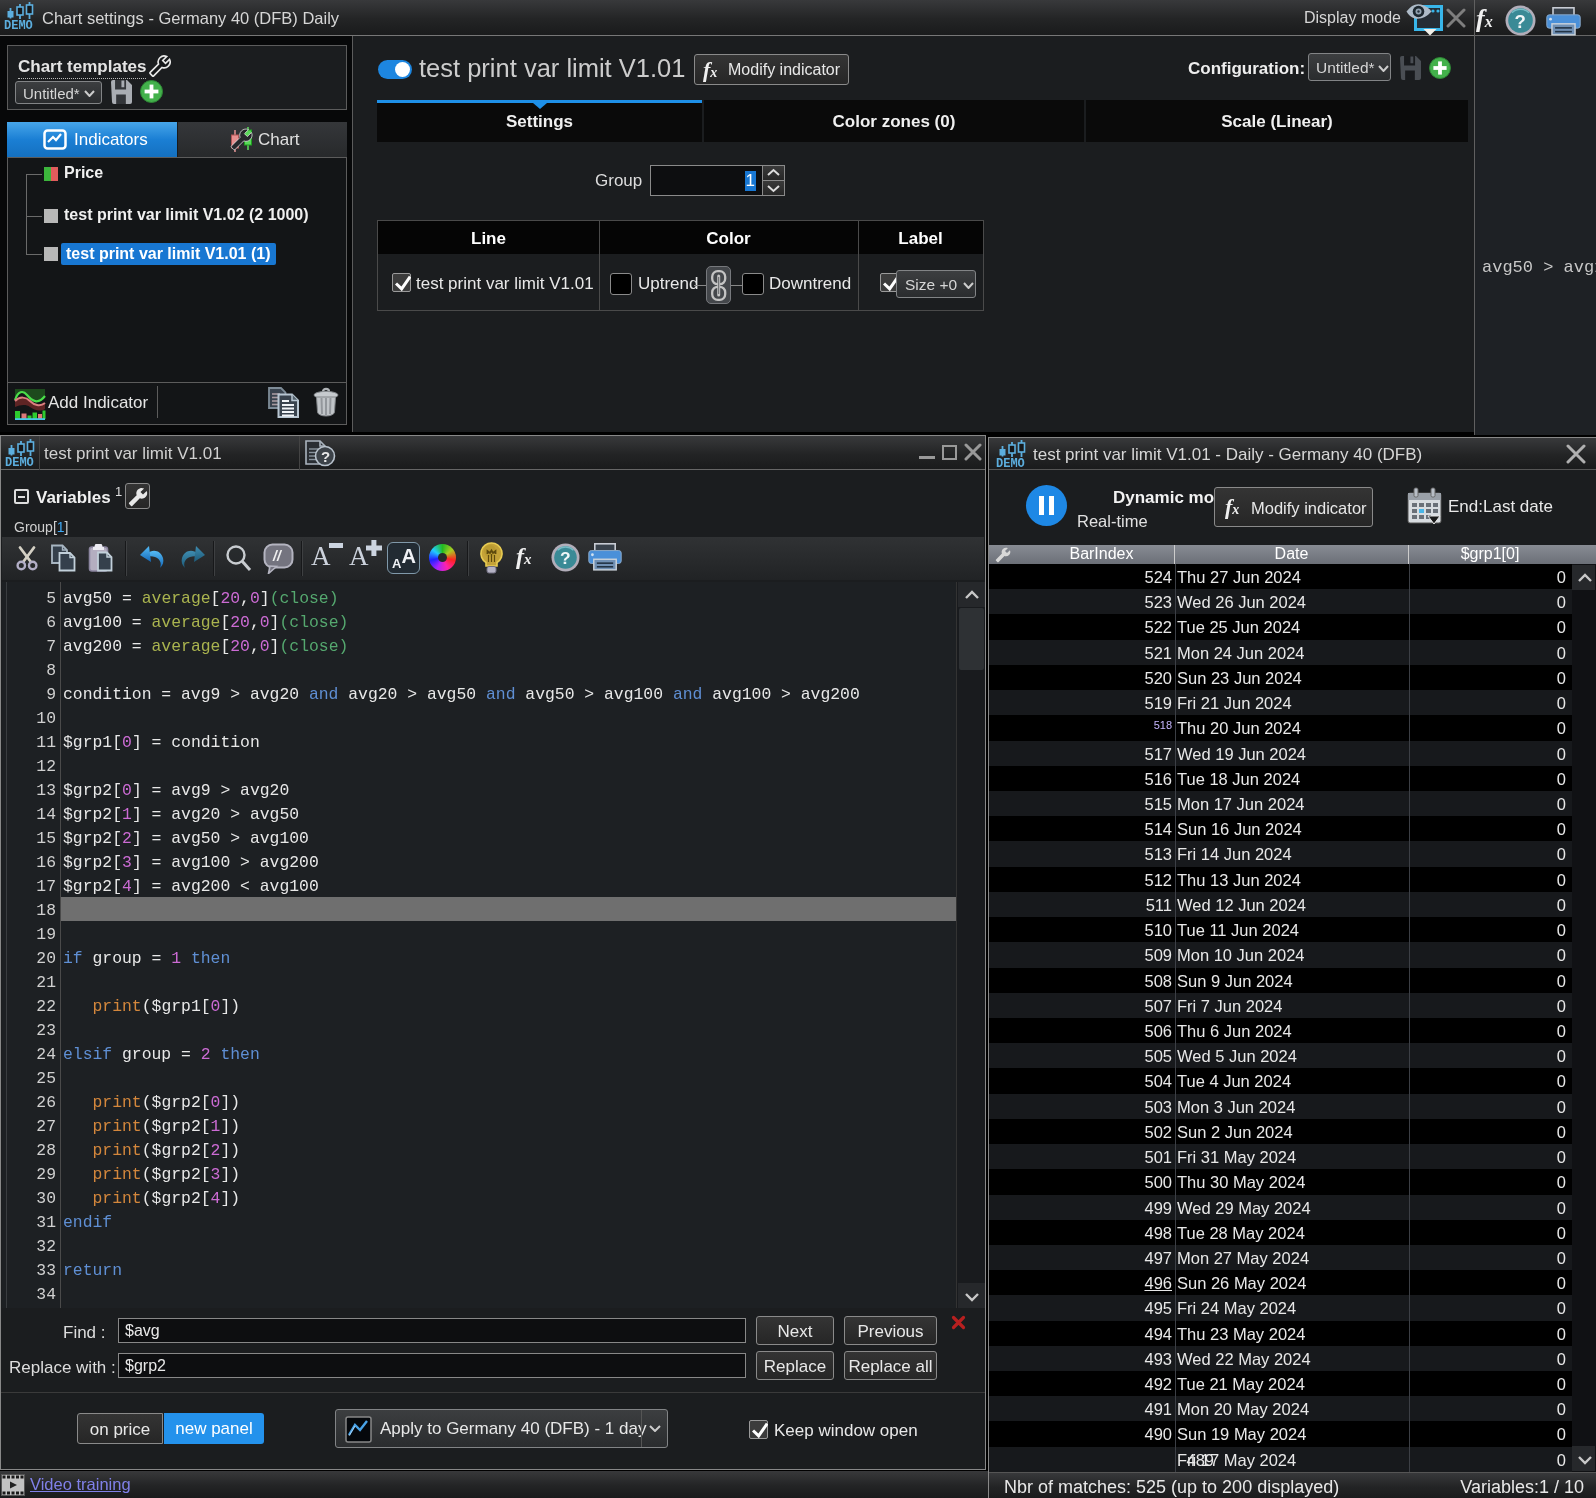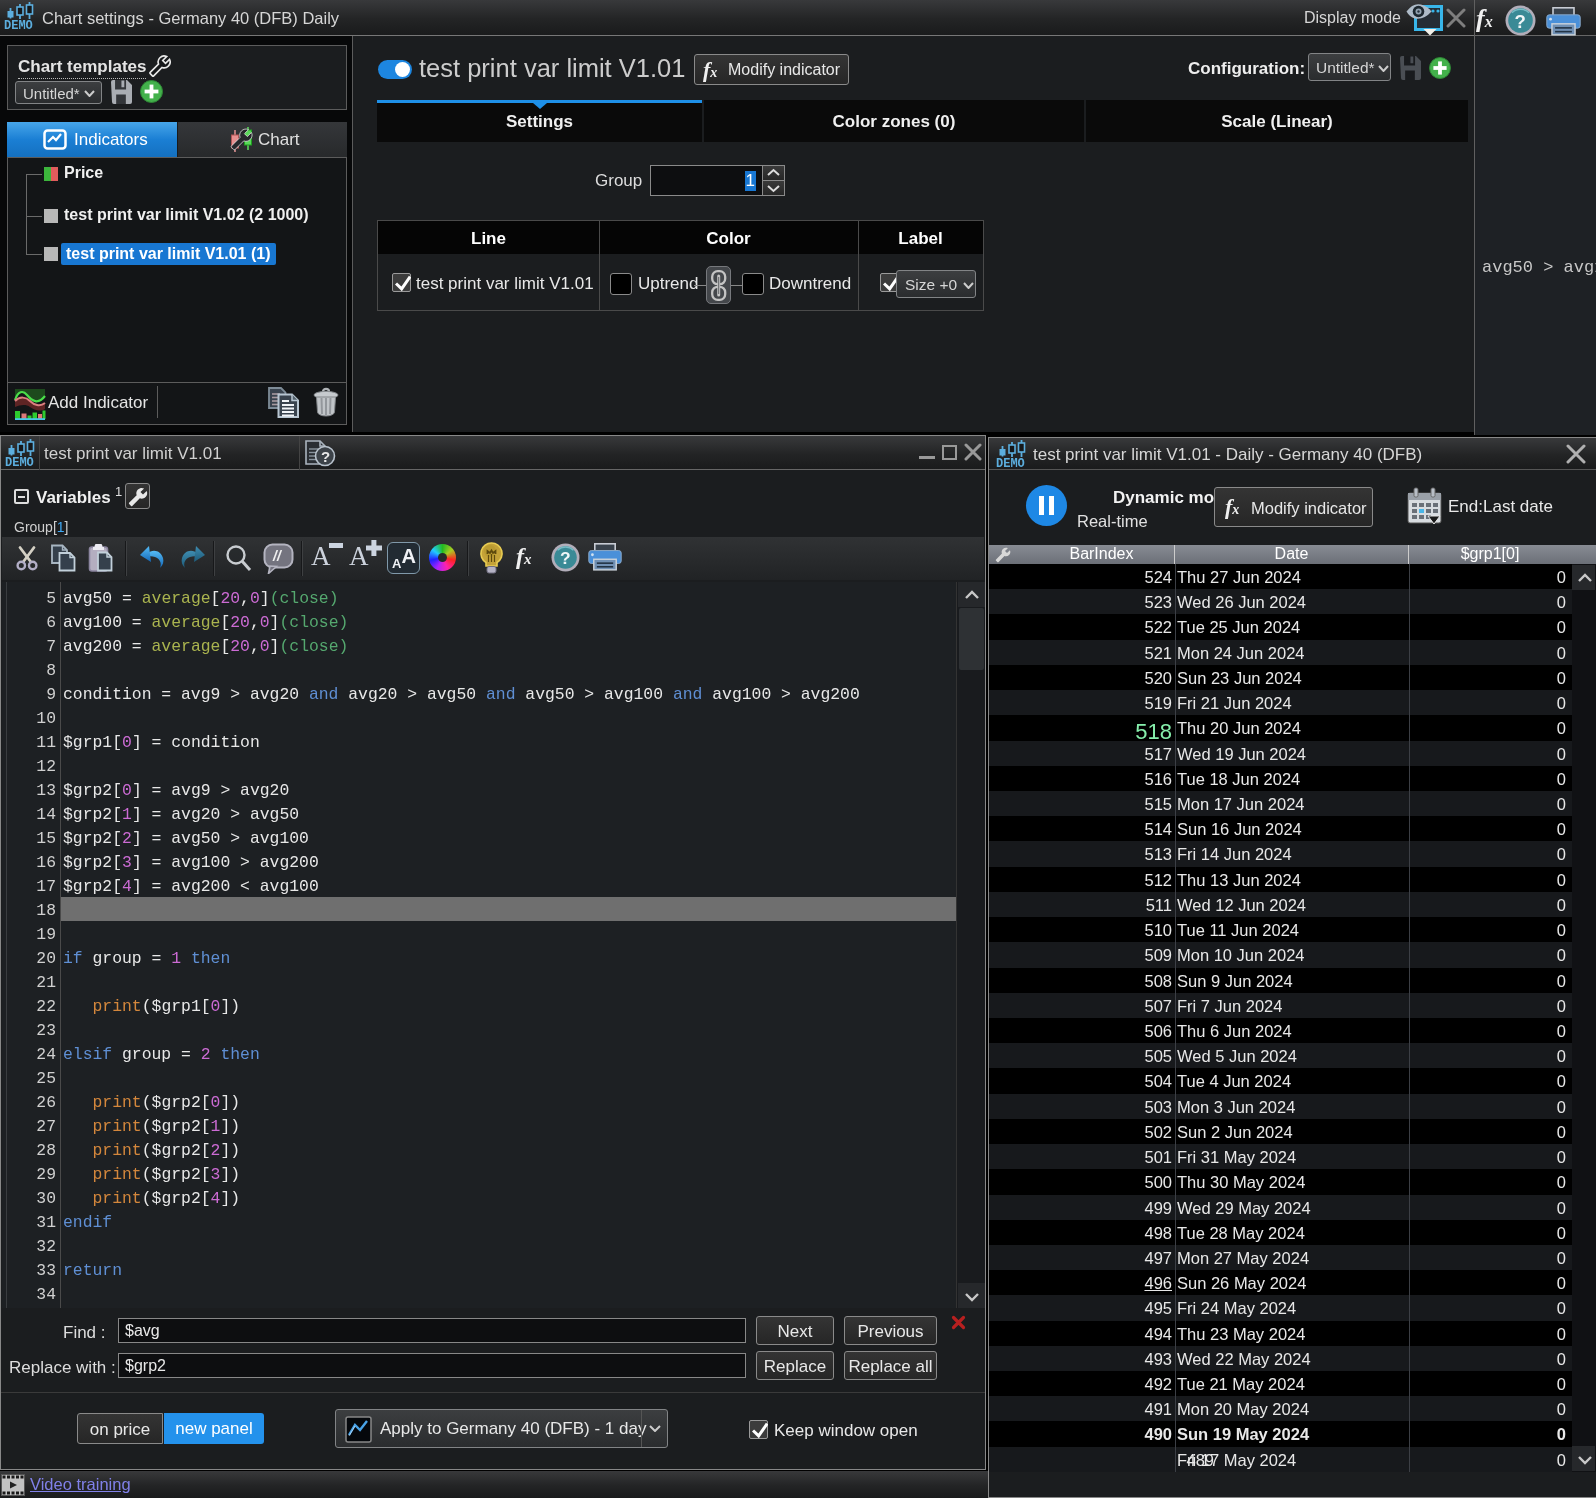--- a/index.html
+++ b/index.html
@@ -732,21 +732,21 @@
         <span class="abs" style="left:0;top:4px;width:183px;text-align:right;font-size:16.5px;color:#e8e8e8;">520</span>
         <span class="abs" style="left:188px;top:4px;font-size:16.5px;color:#e8e8e8;">Sun 23 Jun 2024</span>
         <span class="abs" style="left:420px;top:4px;width:157px;text-align:right;font-size:16.5px;color:#e8e8e8;">0</span>
       </div>
       <div class="abs" style="left:0;top:126.10px;width:583px;height:25.22px;background:#17191c;">
         <span class="abs" style="left:0;top:4px;width:183px;text-align:right;font-size:16.5px;color:#e8e8e8;">519</span>
         <span class="abs" style="left:188px;top:4px;font-size:16.5px;color:#e8e8e8;">Fri 21 Jun 2024</span>
         <span class="abs" style="left:420px;top:4px;width:157px;text-align:right;font-size:16.5px;color:#e8e8e8;">0</span>
       </div>
       <div class="abs" style="left:0;top:151.32px;width:583px;height:25.22px;background:#000;">
-        <span class="abs" style="left:0;top:4px;width:183px;text-align:right;font-size:22px;color:#86efac;">518</span>
+        <span class="abs" style="left:0;top:4px;width:183px;text-align:right;font-size:11px;color:#c4b5fd;">518</span>
         <span class="abs" style="left:188px;top:4px;font-size:16.5px;color:#e8e8e8;">Thu 20 Jun 2024</span>
         <span class="abs" style="left:420px;top:4px;width:157px;text-align:right;font-size:16.5px;color:#e8e8e8;">0</span>
       </div>
       <div class="abs" style="left:0;top:176.54px;width:583px;height:25.22px;background:#17191c;">
         <span class="abs" style="left:0;top:4px;width:183px;text-align:right;font-size:16.5px;color:#e8e8e8;">517</span>
         <span class="abs" style="left:188px;top:4px;font-size:16.5px;color:#e8e8e8;">Wed 19 Jun 2024</span>
         <span class="abs" style="left:420px;top:4px;width:157px;text-align:right;font-size:16.5px;color:#e8e8e8;">0</span>
       </div>
       <div class="abs" style="left:0;top:201.76px;width:583px;height:25.22px;background:#000;">
         <span class="abs" style="left:0;top:4px;width:183px;text-align:right;font-size:16.5px;color:#e8e8e8;">516</span>
@@ -871,21 +871,21 @@
       <div class="abs" style="left:0;top:807.04px;width:583px;height:25.22px;background:#000;">
         <span class="abs" style="left:0;top:4px;width:183px;text-align:right;font-size:16.5px;color:#e8e8e8;">492</span>
         <span class="abs" style="left:188px;top:4px;font-size:16.5px;color:#e8e8e8;">Tue 21 May 2024</span>
         <span class="abs" style="left:420px;top:4px;width:157px;text-align:right;font-size:16.5px;color:#e8e8e8;">0</span>
       </div>
       <div class="abs" style="left:0;top:832.26px;width:583px;height:25.22px;background:#17191c;">
         <span class="abs" style="left:0;top:4px;width:183px;text-align:right;font-size:16.5px;color:#e8e8e8;">491</span>
         <span class="abs" style="left:188px;top:4px;font-size:16.5px;color:#e8e8e8;">Mon 20 May 2024</span>
         <span class="abs" style="left:420px;top:4px;width:157px;text-align:right;font-size:16.5px;color:#e8e8e8;">0</span>
       </div>
-      <div class="abs" style="left:0;top:857.48px;width:583px;height:29px;background:#000;font-weight:bold;">
+      <div class="abs" style="left:0;top:857.48px;width:583px;height:29px;background:#000;">
         <span class="abs" style="left:0;top:4px;width:183px;text-align:right;font-size:16.5px;color:#e8e8e8;">490</span>
         <span class="abs" style="left:188px;top:4px;font-size:16.5px;color:#e8e8e8;">Sun 19 May 2024</span>
         <span class="abs" style="left:420px;top:4px;width:157px;text-align:right;font-size:16.5px;color:#e8e8e8;">0</span>
       </div>
       <div class="abs" style="left:0;top:882.70px;width:583px;height:25.22px;background:#17191c;">
         <span class="abs" style="left:0;top:4px;width:183px;text-align:right;font-size:16.5px;color:#e8e8e8;margin-left:42px;">489</span>
         <span class="abs" style="left:188px;top:4px;font-size:16.5px;color:#e8e8e8;">Fri 17 May 2024</span>
         <span class="abs" style="left:420px;top:4px;width:157px;text-align:right;font-size:16.5px;color:#e8e8e8;">0</span>
       </div>
     </div>
@@ -900,13 +900,17 @@
         </svg>
       </div>
     <div class="abs" style="left:0;top:882px;width:23px;height:25px;background:#26282b;"></div>
     <div class="abs" id="sbdn2" style="left:5px;top:890px;">
         <svg width="16" height="12" viewBox="0 0 16 12" xmlns="http://www.w3.org/2000/svg">
           <path d="M2 3 L8 9 L14 3" fill="none" stroke="#c8c8c8" stroke-width="2.4"></path>
         </svg>
       </div>
   </div>
 
+  <div class="abs tbar" style="left:0;top:1034px;width:607px;height:26px;border-top:1px solid #555;">
+    <span class="abs" style="left:15px;top:4px;font-size:18px;color:#e8e8e8;">Nbr of matches: 525 (up to 200 displayed)</span>
+    <span class="abs" style="right:12px;top:4px;font-size:18px;color:#e8e8e8;">Variables:1 / 10</span>
+  </div>
 </div>
 
 </body></html>

